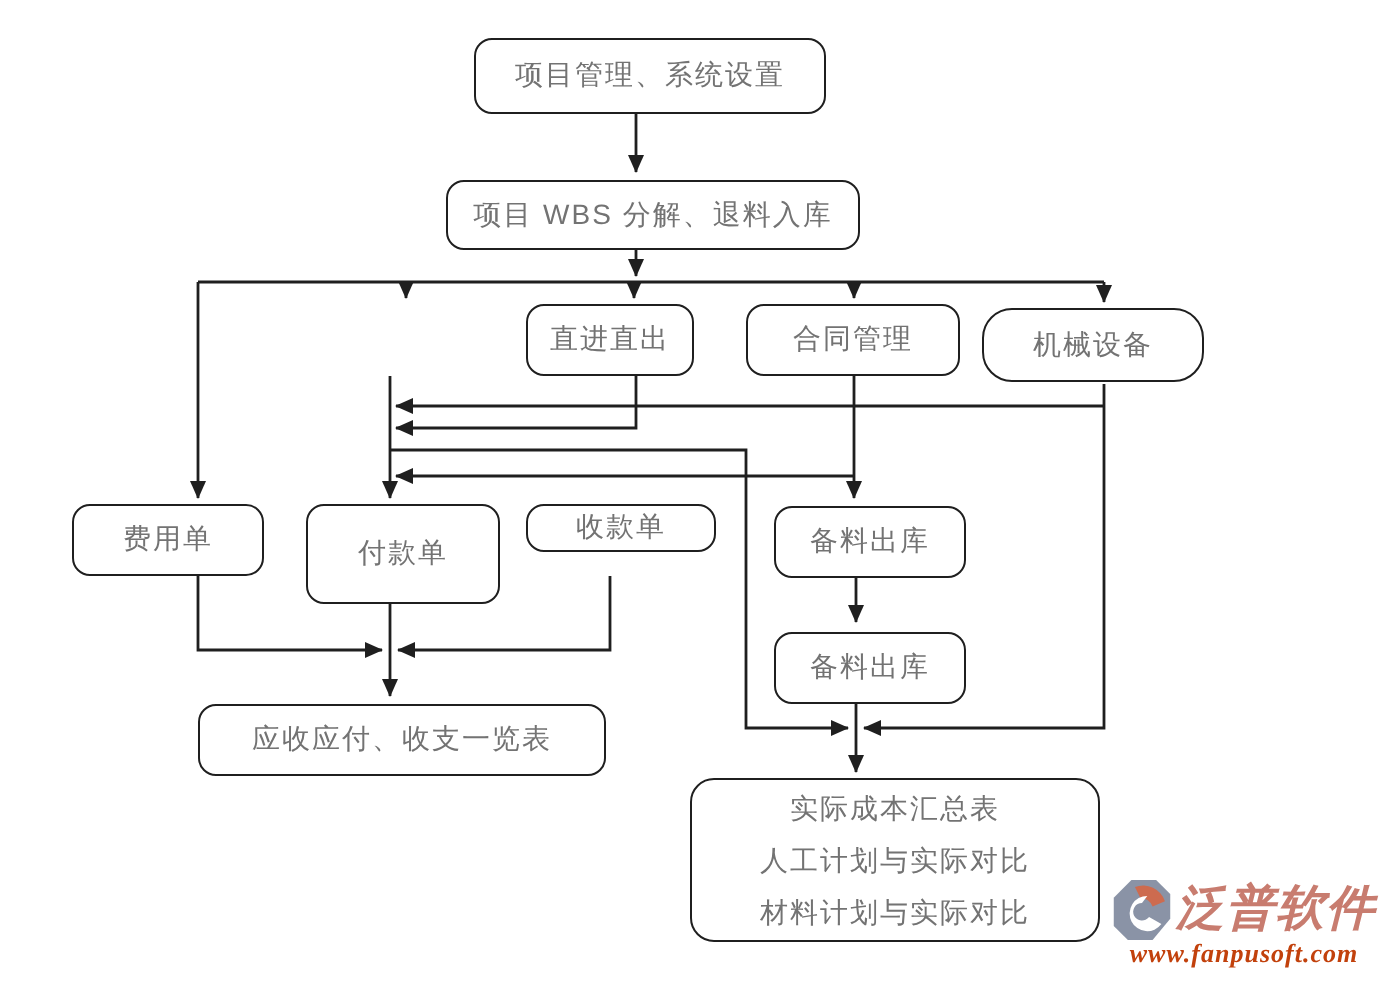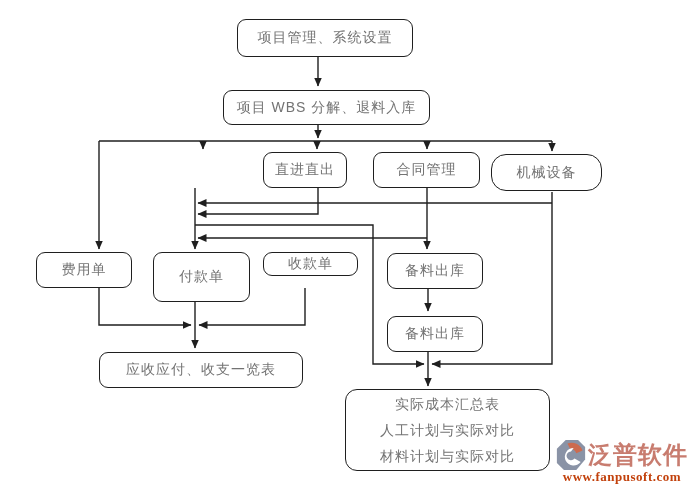--- a/index.html
+++ b/index.html
@@ -11,21 +11,21 @@
   .node{
     position:absolute;box-sizing:border-box;background:#ffffff;
     border:1.4px solid #1f1f1f;border-radius:9px;
     display:flex;align-items:center;justify-content:center;
     font-size:14px;color:#737373;letter-spacing:1px;white-space:nowrap;
     z-index:2;
   }
   .node.summary{flex-direction:column;justify-content:center;gap:0;line-height:26px;border-radius:12px;}
   .logo{
     position:absolute;right:5px;bottom:7px;width:136px;z-index:3;
-    display:flex;flex-direction:column;align-items:center;
+    display:flex;flex-direction:column;align-items:center;font-style:italic;
   }
   .logo-top{display:flex;align-items:center;gap:2px;}
   .logo-brand{
     font-size:24px;font-weight:bold;color:#c87c6f;letter-spacing:1px;line-height:26px;
   }
   .logo-url{
     font-family:"Liberation Serif","DejaVu Serif",serif;
     font-size:13px;font-weight:bold;color:#c2410c;letter-spacing:.5px;margin-top:-2px;
   }
 </style>

